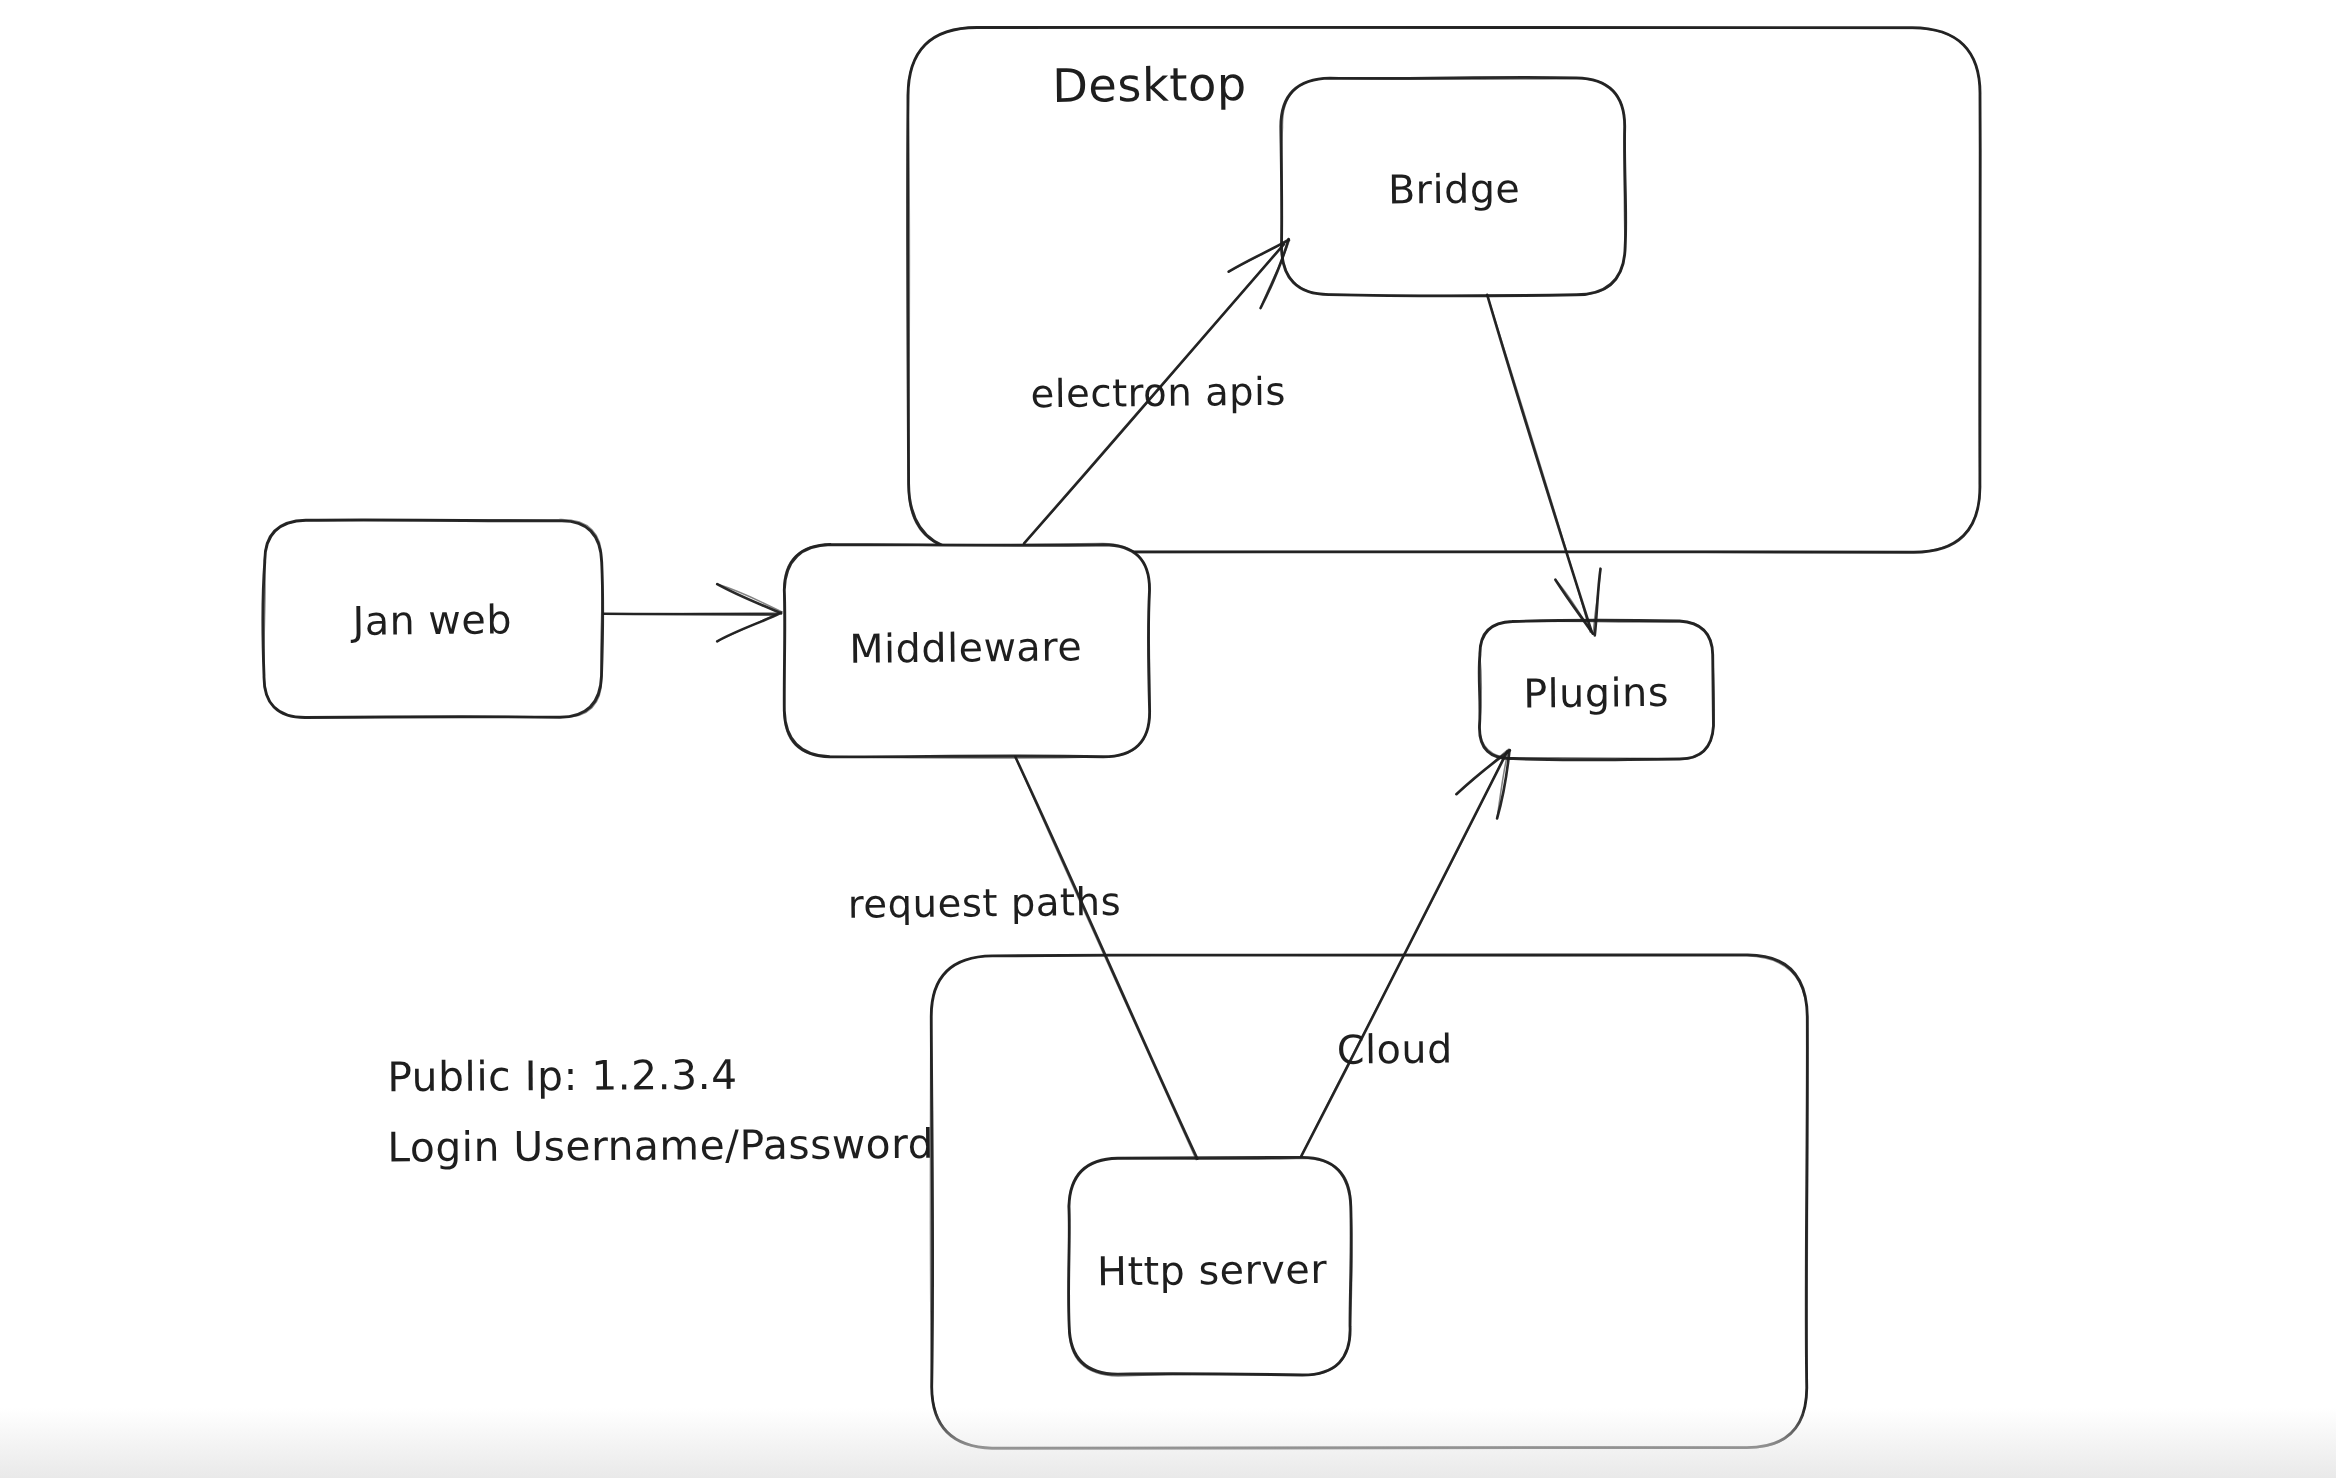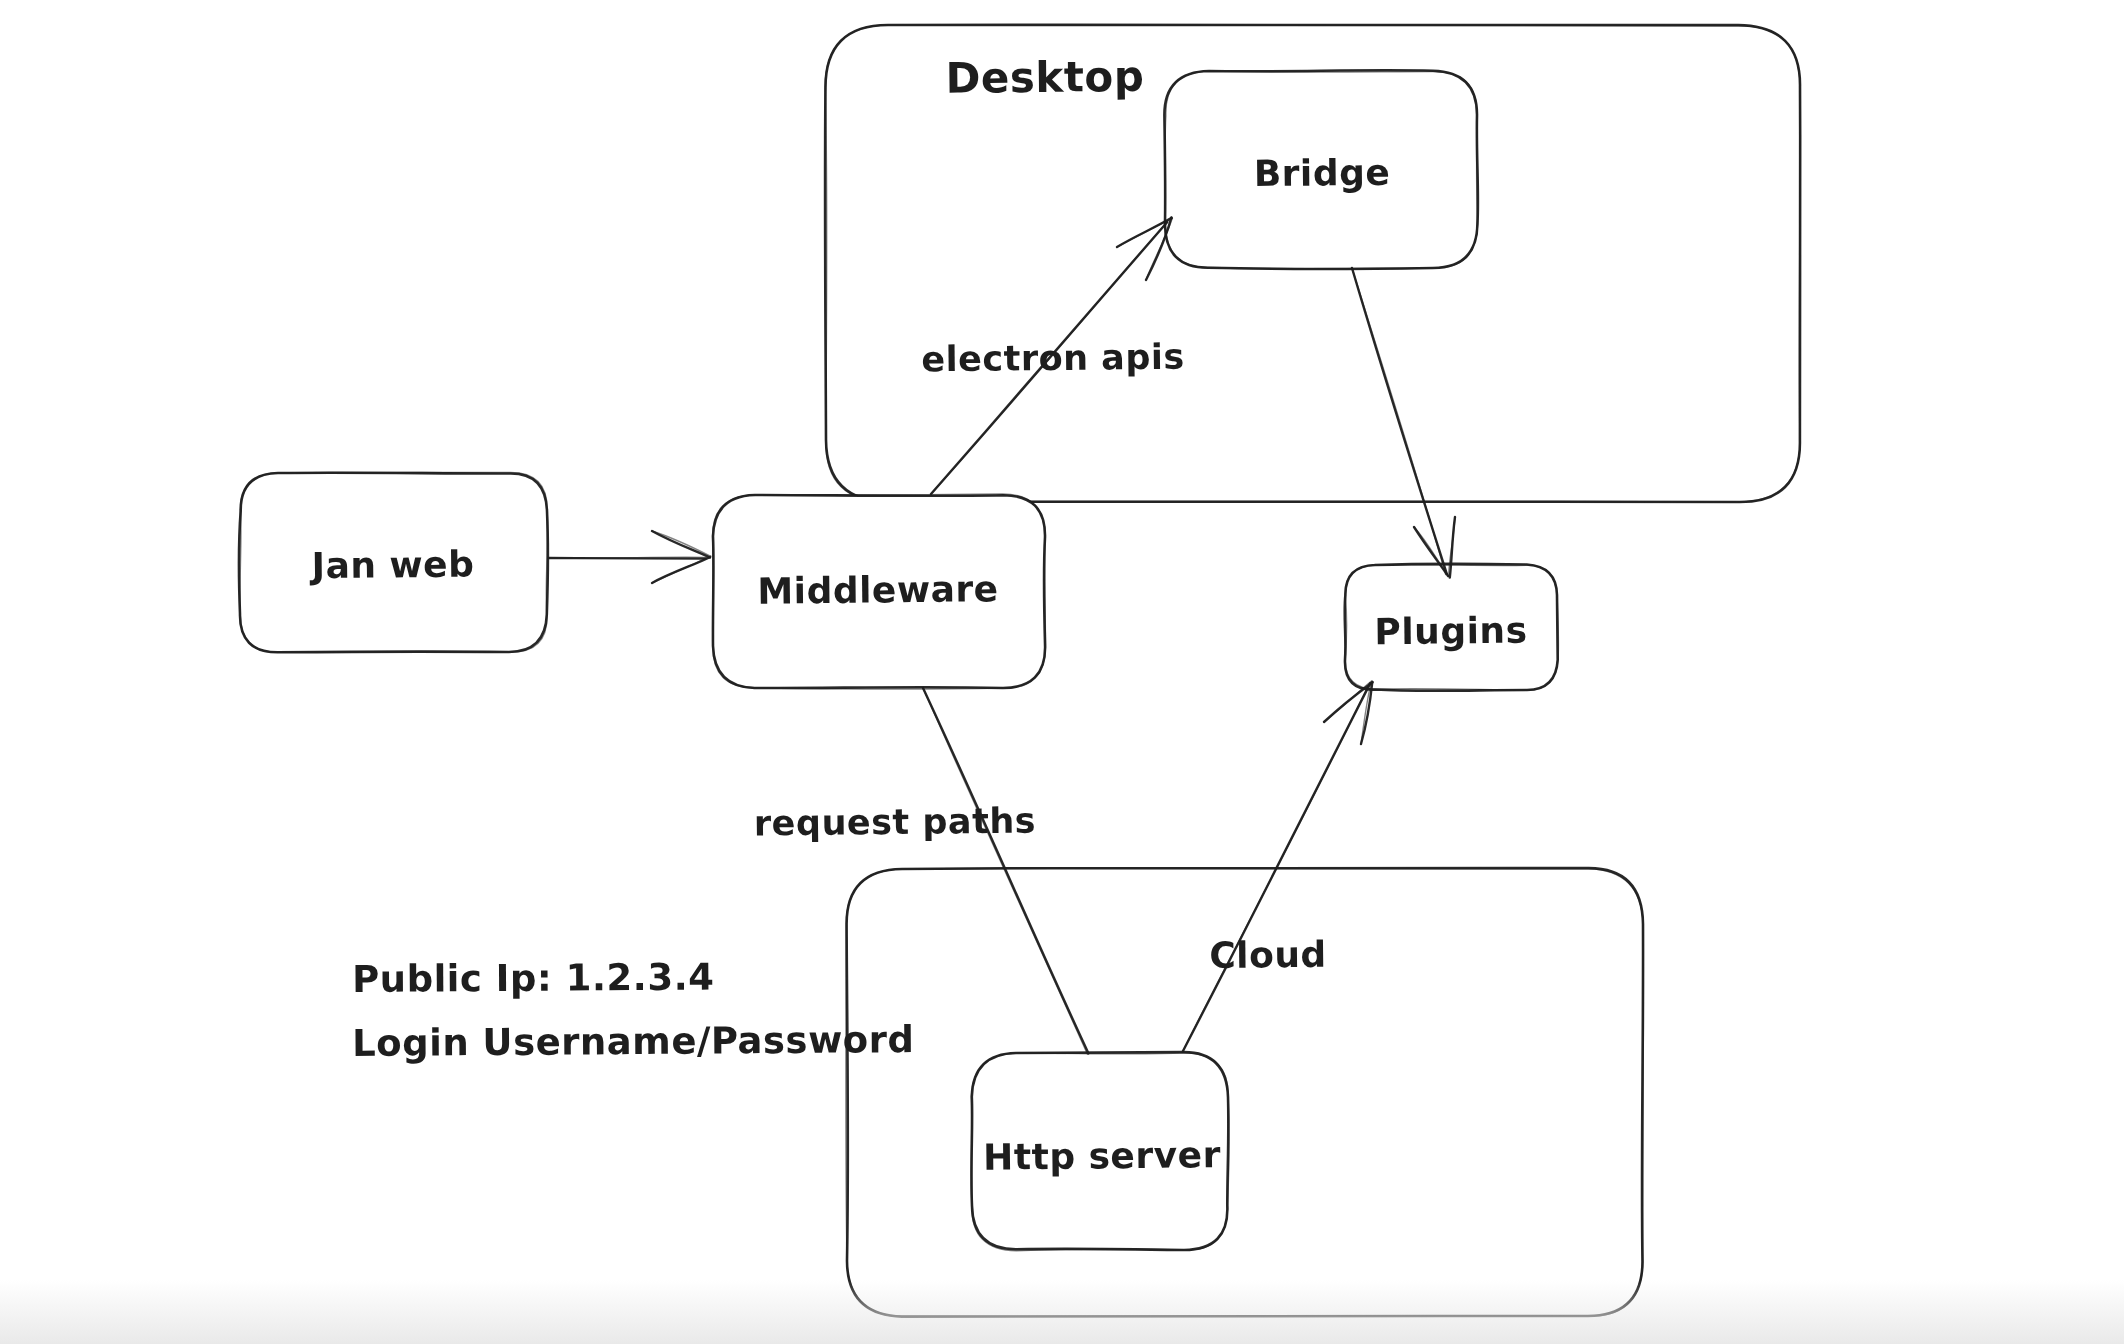--- a/index.html
+++ b/index.html
@@ -10,21 +10,20 @@
   body {
     width: 2124px;
     height: 1344px;
     position: relative;
     overflow: hidden;
     font-family: "DejaVu Sans", sans-serif;
   }
   #stage {
     position: absolute;
     inset: 0;
-    font-weight: bold;
   }
   #shapes {
     position: absolute;
     left: 0;
     top: 0;
   }
   .lbl {
     position: absolute;
     color: #1e1e1e;
     white-space: nowrap;

